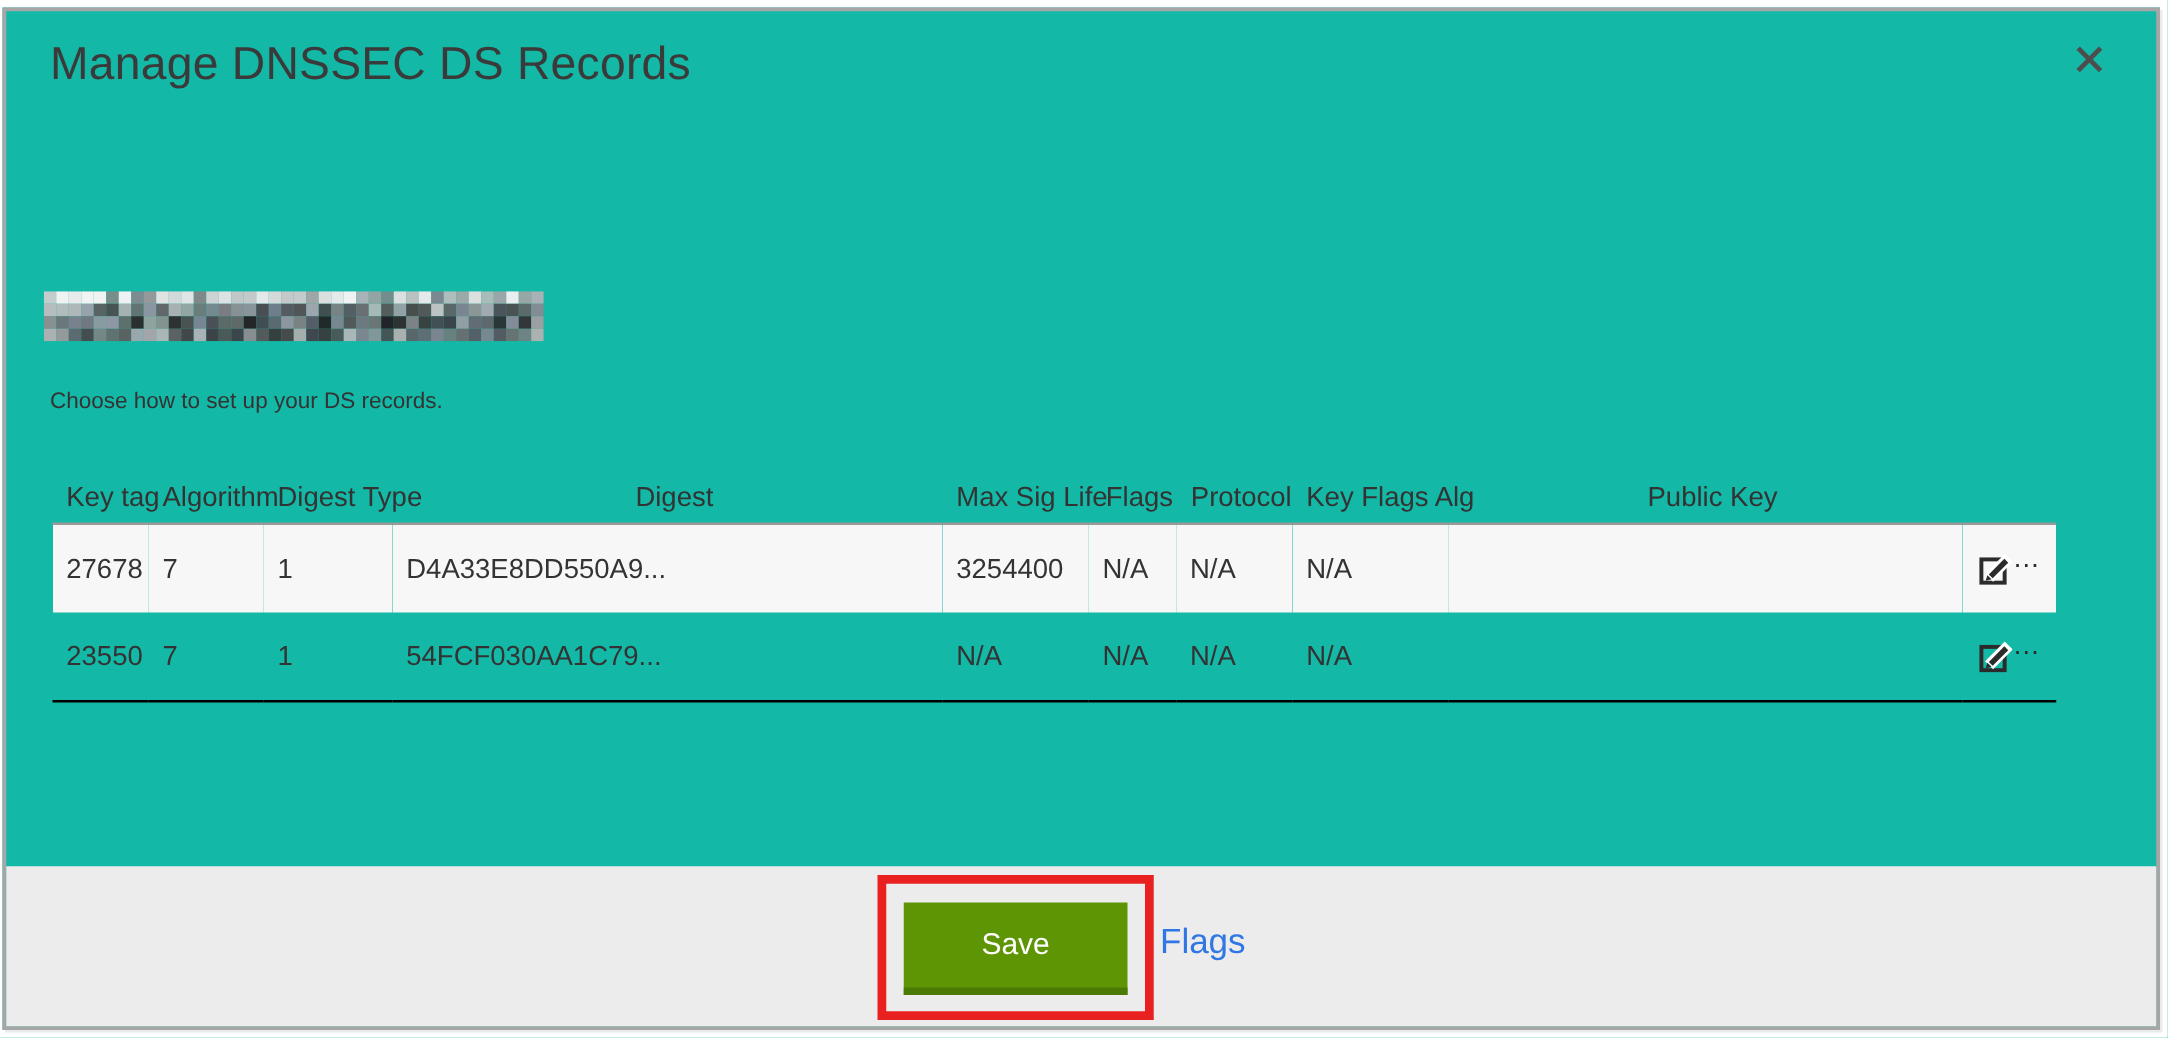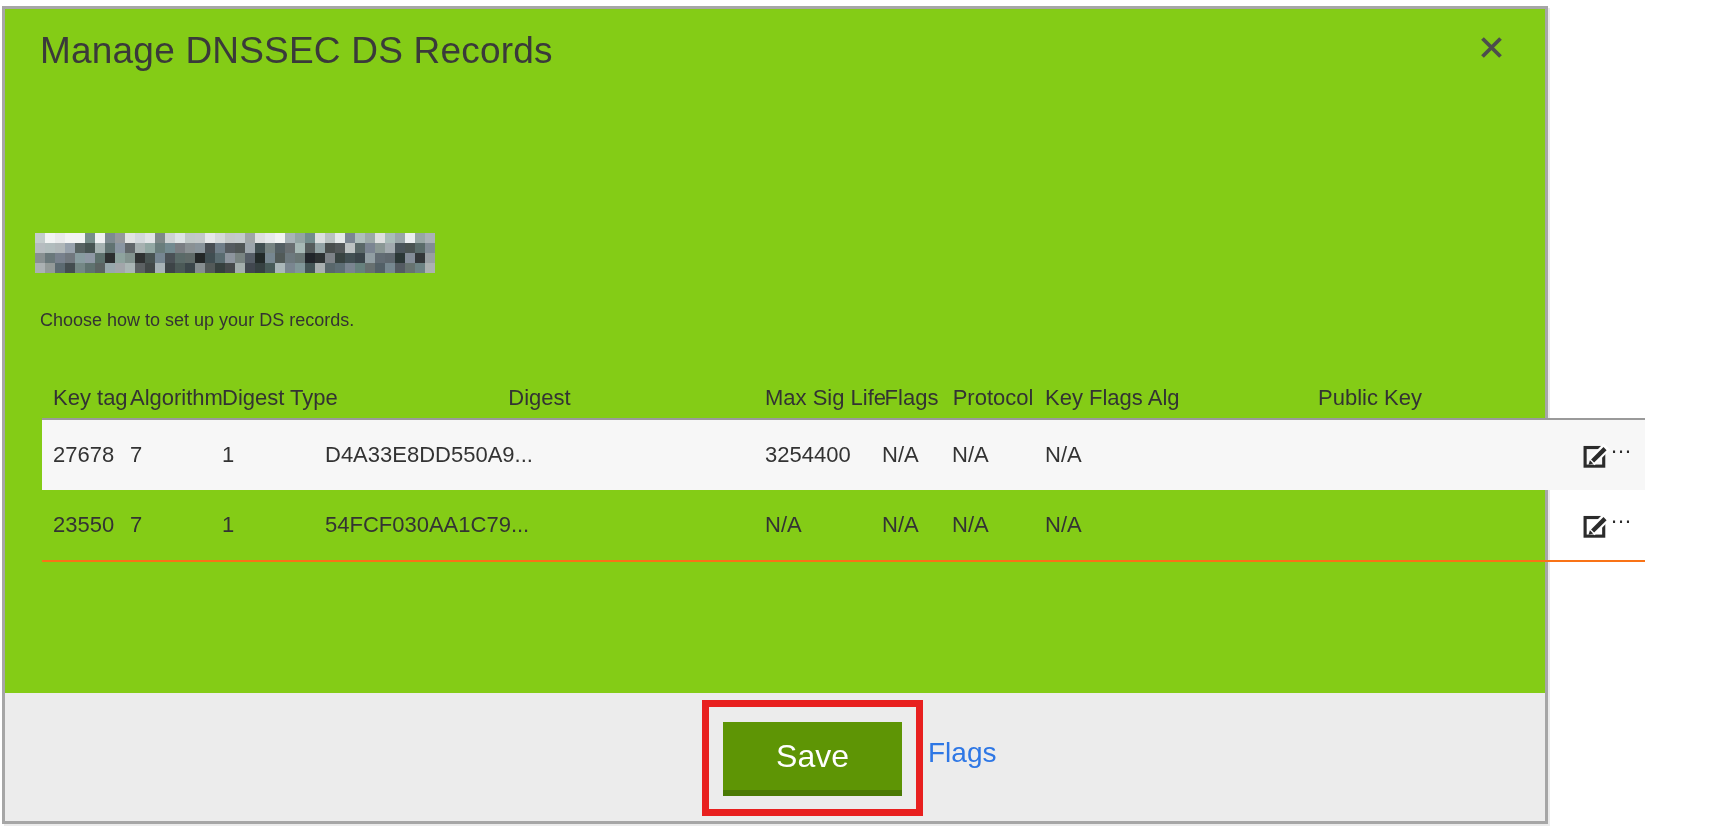--- a/index.html
+++ b/index.html
@@ -1,45 +1,45 @@
 <!DOCTYPE html>
 <html><head>
 <meta charset="utf-8">
 <style>
   html,body{margin:0;padding:0;background:#fff;width:1734px;height:830px;overflow:hidden;
     font-family:"Liberation Sans","DejaVu Sans",sans-serif;-webkit-font-smoothing:antialiased;}
-  .window{position:absolute;left:2px;top:6px;width:1546px;height:818px;box-sizing:border-box;
-    border:3px solid #a6a6a6;background:#84cc16;box-shadow:2px 2px 0 rgba(0,0,0,.08);}
+  .window{position:absolute;left:2px;top:6px;width:1726px;height:818px;box-sizing:border-box;
+    border:3px solid #a6a6a6;background:#14b8a6;box-shadow:2px 2px 0 rgba(0,0,0,.08);}
   .title{position:absolute;left:35px;top:21px;font-size:37px;color:#3a3a3a;letter-spacing:.2px;}
   .close-btn{position:absolute;right:38px;top:22px;width:32px;height:32px;cursor:pointer;
     display:flex;align-items:center;justify-content:center;background:none;border:none;padding:0;}
   .redacted{position:absolute;left:30px;top:224px;width:400px;height:40px;overflow:hidden;
     display:grid;grid-template-columns:repeat(40,10px);grid-auto-rows:10px;}
   .redacted i{display:block;}
   .instruction{position:absolute;left:35px;top:301px;font-size:18px;color:#333;}
   .ds-table{position:absolute;left:37px;top:369px;border-collapse:collapse;table-layout:fixed;
     width:1603px;font-size:22px;color:#333;}
   .ds-table th{font-weight:400;text-align:center;padding:0 0 0 11px;height:40px;vertical-align:middle;
     border-bottom:2px solid #9a9a9a;white-space:nowrap;}
   .ds-table td{padding:0 0 0 11px;height:70px;vertical-align:middle;white-space:nowrap;
     overflow:hidden;text-overflow:ellipsis;}
   .ds-table tbody tr:nth-child(odd){background:#f7f7f7;}
-  .ds-table tbody tr:last-child td{border-bottom:2px solid #f97316;}
+  .ds-table tbody tr:last-child td{border-bottom:2px solid #000000;}
   .actions-cell{text-align:right;padding-right:12px !important;}
   .icon-btn{background:none;border:none;padding:0;margin:0;cursor:pointer;color:#2b2b2b;
     vertical-align:middle;line-height:0;}
   .icon-btn svg{width:29px;height:29px;display:inline-block;vertical-align:middle;}
   .add-btn{position:absolute;left:35px;top:567px;width:213px;height:49px;box-sizing:border-box;
     background:#fff;border:3px solid #6b9c0c;color:#63930b;font-size:22px;cursor:pointer;
     font-family:inherit;}
   .footer{position:absolute;left:0;right:0;bottom:0;height:128px;background:#ececec;}
   .save-highlight{position:absolute;left:697px;top:7px;width:221px;height:116px;box-sizing:border-box;
     border:7px solid #e8201f;padding:15px 14px 13px 14px;}
   .save-btn{display:block;width:100%;height:74px;box-sizing:border-box;background:#5e9505;
-    border:none;border-bottom:6px solid #4a7a04;color:#fff;font-size:32px;cursor:pointer;
+    border:none;border-bottom:6px solid #4a7a04;color:#fff;font-size:24px;cursor:pointer;
     font-family:inherit;}
   .cancel-link{position:absolute;left:923px;top:44px;font-size:28px;color:#2e77e5;
     text-decoration:none;cursor:pointer;}
 </style>
 </head>
 <body>
 
 <div class="window">
 
   <div class="title">Manage DNSSEC DS Records</div>

